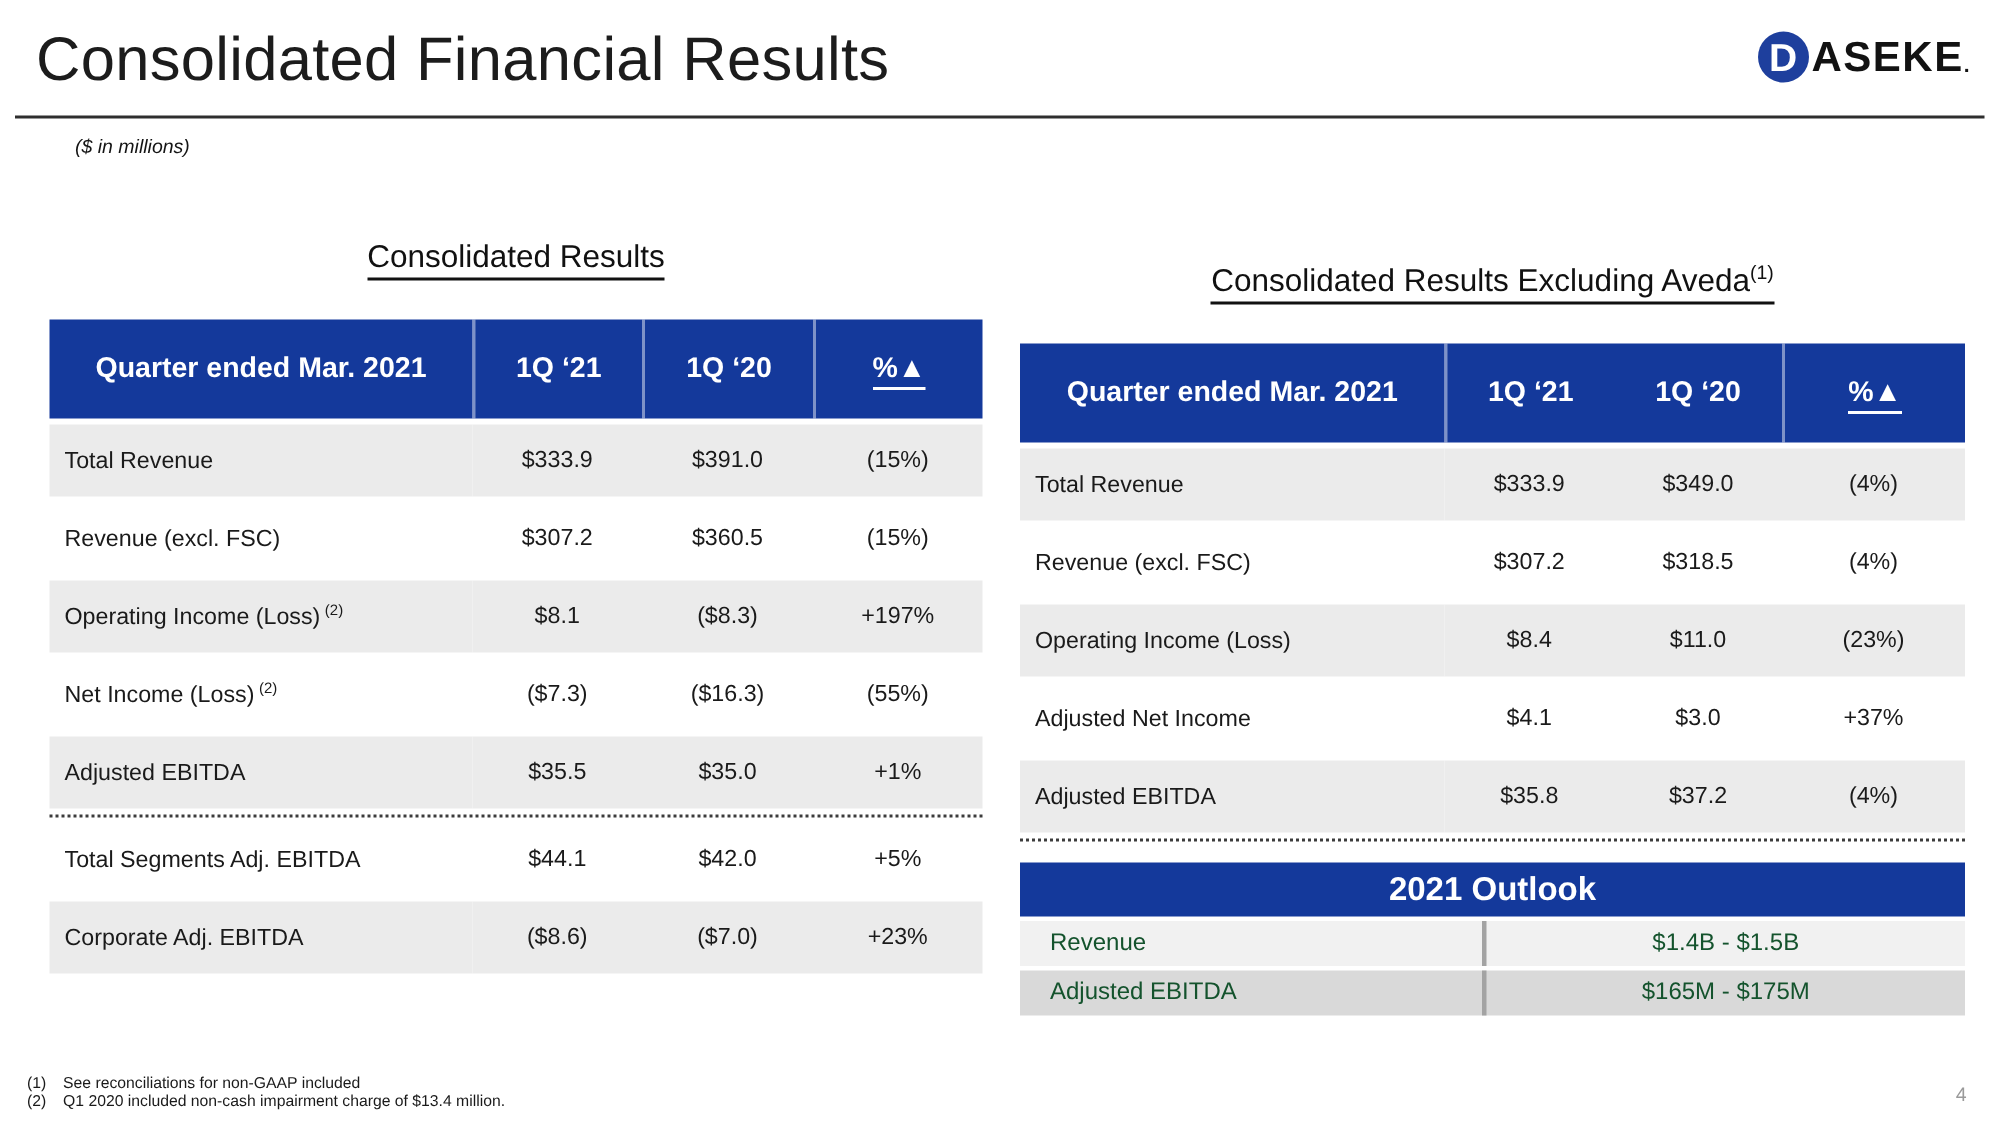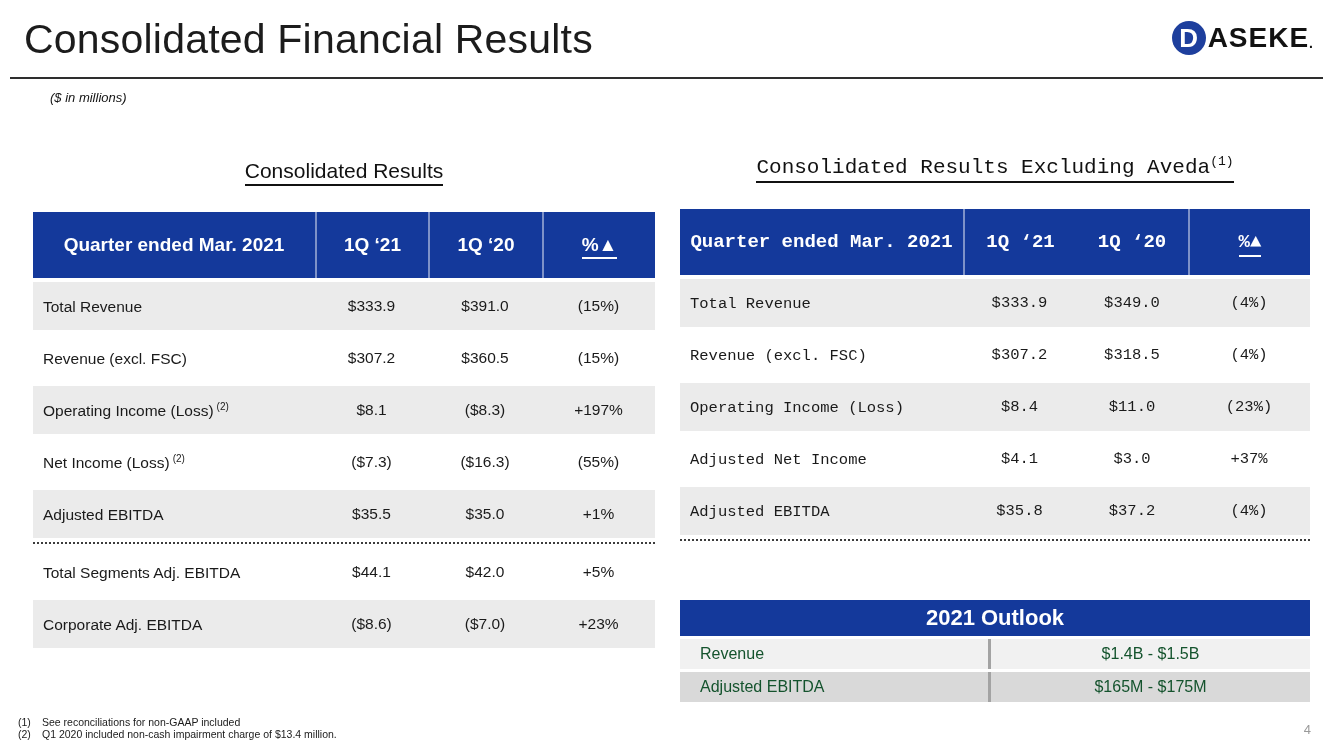--- a/index.html
+++ b/index.html
@@ -12,39 +12,39 @@
   .title-rule { position:absolute; left:10px; right:10px; top:77px; border-top:2px solid #2e2e2e; }
   .units-note { position:absolute; left:18px; top:90px; font-size:13px; font-style:italic; color:#141414;margin-left:32px; }
 
   .logo { position:absolute; right:20px; top:21px; display:flex; align-items:center; }
   .logo-circle { width:34px; height:34px; border-radius:50%; background:#1e3f9d; color:#fff; display:flex; align-items:center; justify-content:center; font-weight:bold; font-size:26px; line-height:1; }
   .logo-text { font-weight:bold; font-size:28px; color:#121212; letter-spacing:1px; margin-left:2px; }
   .logo-dot { font-weight:bold; font-size:14px; color:#121212; align-self:flex-end; margin-bottom:4px; }
 
   
   .section-left  { position:absolute; left:33px;  top:152px; width:622px; }
-  .section-right { position:absolute; left:680px; top:148px; width:630px;font-family:Liberation Mono, monospace; }
+  .section-right { position:absolute; left:680px; top:168px; width:630px; }
   .sec-title { text-align:center; font-size:21px; font-weight:400; color:#111; line-height:28px; margin-bottom:23px; }
   .sec-title .u { border-bottom:2px solid #111; padding-bottom:2px; }
   .title-sup { font-size:13px; vertical-align:8px; }
 
   
   table.fin { border-collapse:separate; border-spacing:0 4px; width:100%; table-layout:fixed; }
   table.fin thead th { background:#14399b; color:#ffffff; font-weight:bold; font-size:19px; height:66px; text-align:center; vertical-align:middle; padding:0 6px; }
   table.fin thead th.div { border-left:2px solid rgba(255,255,255,0.45); }
   table.fin tbody td { height:48px; font-size:15.5px; vertical-align:middle; background:#ffffff; }
   table.fin tbody tr.gray td { background:#ebebeb; }
   table.fin td.lbl { text-align:left; padding-left:10px; }
   table.fin td.val { text-align:center; }
   .rsup { font-size:10px; vertical-align:6px; margin-left:3px; }
   .pct-u { border-bottom:2px solid #ffffff; padding-bottom:2px; }
   tr.sep td { background:transparent !important; height:0 !important; padding:0; border-bottom:2px dotted #3c3c3c; }
 
   
-  .outlook { position:absolute; left:680px; top:575px; width:630px;margin-top:25px; }
+  .outlook { position:absolute; left:680px; top:575px; width:630px; }
   .outlook-header { background:#14399b; color:#fff; font-weight:bold; font-size:22px; text-align:center; height:36px; line-height:36px; }
   .outlook-row { display:flex; margin-top:3px; height:30px; line-height:30px; font-size:16px; color:#14532d; }
   .outlook-row.r1 { background:#f1f1f1; }
   .outlook-row.r2 { background:#d9d9d9; }
   .o-lbl { width:308px; padding-left:20px; }
   .o-val { flex:1; text-align:center; border-left:3px solid #a3a3a3; }
 
   
   .footnotes { position:absolute; left:18px; top:716px; font-size:10.5px; line-height:12px; color:#1a1a1a; }
   .fn { display:flex; }

